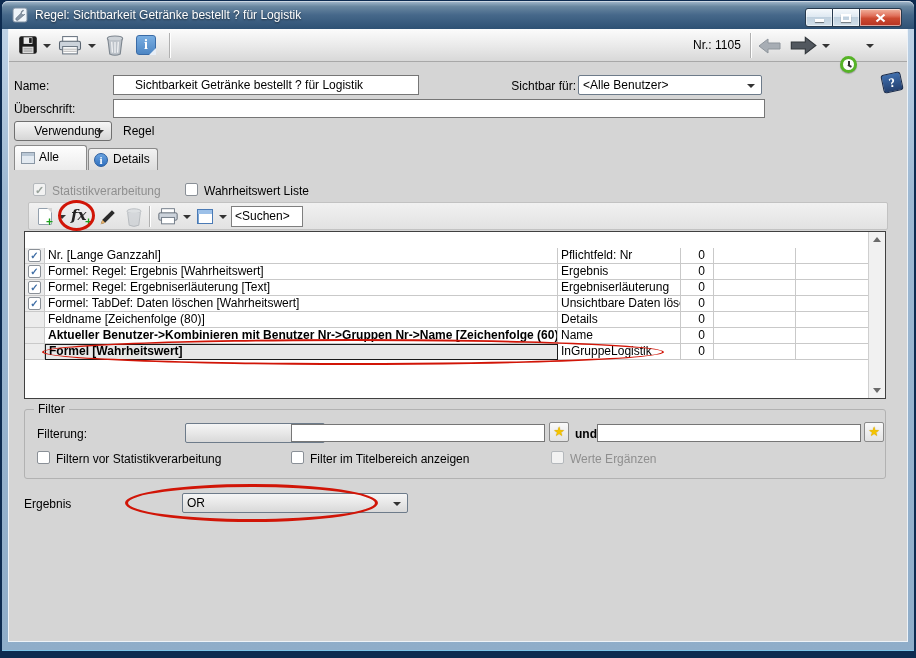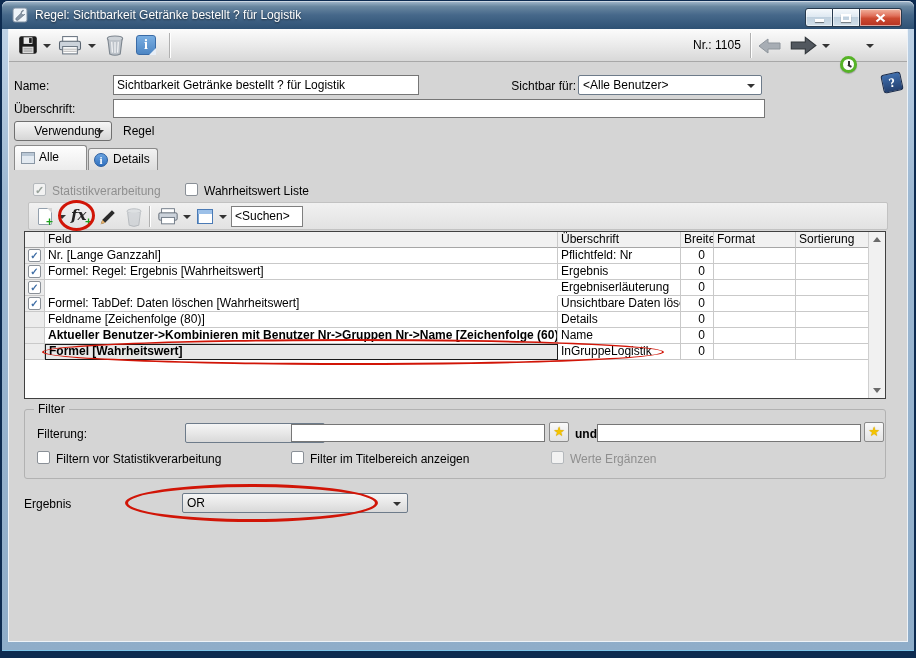--- a/index.html
+++ b/index.html
@@ -45,21 +45,21 @@
   .info-ic span { position:absolute; left:0; right:0; top:1px; text-align:center; color:#fff; font:bold 14px "Liberation Serif", serif; }
   .info-ic i.fold { position:absolute; right:-1px; bottom:-1px; width:0; height:0; border-left:7px solid transparent; border-bottom:7px solid #e8eef6; }
   .help-ic { width:20px; height:19px; background:linear-gradient(#3f6fae,#24406f); border:1px solid #17294a; border-radius:3px; transform:rotate(-12deg); position:relative; }
   .help-ic span { position:absolute; left:0; right:0; top:1px; text-align:center; color:#fff; font:bold 13px "Liberation Serif", serif; }
   .hist-ic { width:17px; height:17px; border:3px solid #56b327; border-radius:50%; background:#fdfdfd; position:relative; box-shadow:0 1px 1px rgba(0,0,0,.25); }
   .hist-ic::before { content:""; position:absolute; left:5px; top:2px; width:1.6px; height:4.5px; background:#333; }
   .hist-ic::after  { content:""; position:absolute; left:5px; top:5.4px; width:4px; height:1.6px; background:#333; transform-origin:left; transform:rotate(28deg); }
 
   
   .lbl { position:absolute; white-space:nowrap; }
-  .txt { position:absolute; border:1px solid #767676; background:#fff; font:12px "Liberation Sans",sans-serif; padding:0 3px; }
+  .txt { position:absolute; border:1px solid #767676; background:#fff; font:12px "Liberation Sans",sans-serif; padding:0 21px; }
   .combo { position:absolute; border:1px solid #6d7b8a; border-radius:2px; background:#fff; line-height:18px; padding-left:4px; white-space:nowrap; overflow:hidden; }
   .combo.grad { background:linear-gradient(#f5f5f5,#e9e9e9 45%,#d9d9d9);margin-left:44px; }
   .combo .ar { position:absolute; right:6px; top:8px; width:0; height:0; border-left:4px solid transparent; border-right:4px solid transparent; border-top:4px solid #333; }
   .pushbtn { position:absolute; border:1px solid #707070; border-radius:3px; text-align:right;
     background:linear-gradient(#f6f6f6,#e8e8e8 45%,#d6d6d6); line-height:18px; }
   .pushbtn .ar { position:absolute; right:7px; top:8px; width:0; height:0; border-left:4px solid transparent; border-right:4px solid transparent; border-top:4px solid #333; }
 
   
   .tab { position:absolute; border:1px solid #8a8a8a; border-bottom:none; border-radius:3px 3px 0 0; }
   .tab.active { background:linear-gradient(#fefefe,#ececec); z-index:2; }
@@ -256,28 +256,20 @@
         <rect x="2" y="6" width="20" height="8" rx="1.5" fill="#ccd3db" stroke="#5a6470"></rect>
         <rect x="5" y="11" width="14" height="7" fill="#fff" stroke="#6b7682"></rect>
       </svg>
       <i class="dd-arrow" style="left:154px;top:12px"></i>
       <i class="table-ic" style="left:168px;top:6px"></i>
       <i class="dd-arrow" style="left:190px;top:12px"></i>
       <div class="suchen" style="left:202px;top:3px;width:72px;height:21px">&lt;Suchen&gt;</div>
     </div>
 
     <div class="ftable">
-      <div class="thead">
-        <div class="tcell col-cb"></div>
-        <div class="tcell col-feld">Feld</div>
-        <div class="tcell col-ueber">Überschrift</div>
-        <div class="tcell col-breite" style="text-align:left;padding-right:3px">Breite</div>
-        <div class="tcell col-format">Format</div>
-        <div class="tcell col-sort">Sortierung</div>
-      </div>
 
       <div class="trow" style="top:16px">
         <div class="tcell col-cb">
             <span class="chk">✓</span>
           </div>
         <div class="tcell col-feld">Nr. [Lange Ganzzahl]</div>
         <div class="tcell col-ueber">Pflichtfeld: Nr</div>
         <div class="tcell col-breite">0</div>
         <div class="tcell col-format"></div>
         <div class="tcell col-sort"></div>
@@ -289,20 +281,21 @@
         <div class="tcell col-feld">Formel: Regel: Ergebnis [Wahrheitswert]</div>
         <div class="tcell col-ueber">Ergebnis</div>
         <div class="tcell col-breite">0</div>
         <div class="tcell col-format"></div>
         <div class="tcell col-sort"></div>
       </div>
       <div class="trow" style="top:48px">
         <div class="tcell col-cb">
             <span class="chk">✓</span>
           </div>
+        <div class="tcell col-feld">Formel: Regel: Ergebniserläuterung [Text]</div>
         <div class="tcell col-ueber">Ergebniserläuterung</div>
         <div class="tcell col-breite">0</div>
         <div class="tcell col-format"></div>
         <div class="tcell col-sort"></div>
       </div>
       <div class="trow" style="top:64px">
         <div class="tcell col-cb">
             <span class="chk">✓</span>
           </div>
         <div class="tcell col-feld">Formel: TabDef: Daten löschen [Wahrheitswert]</div>

